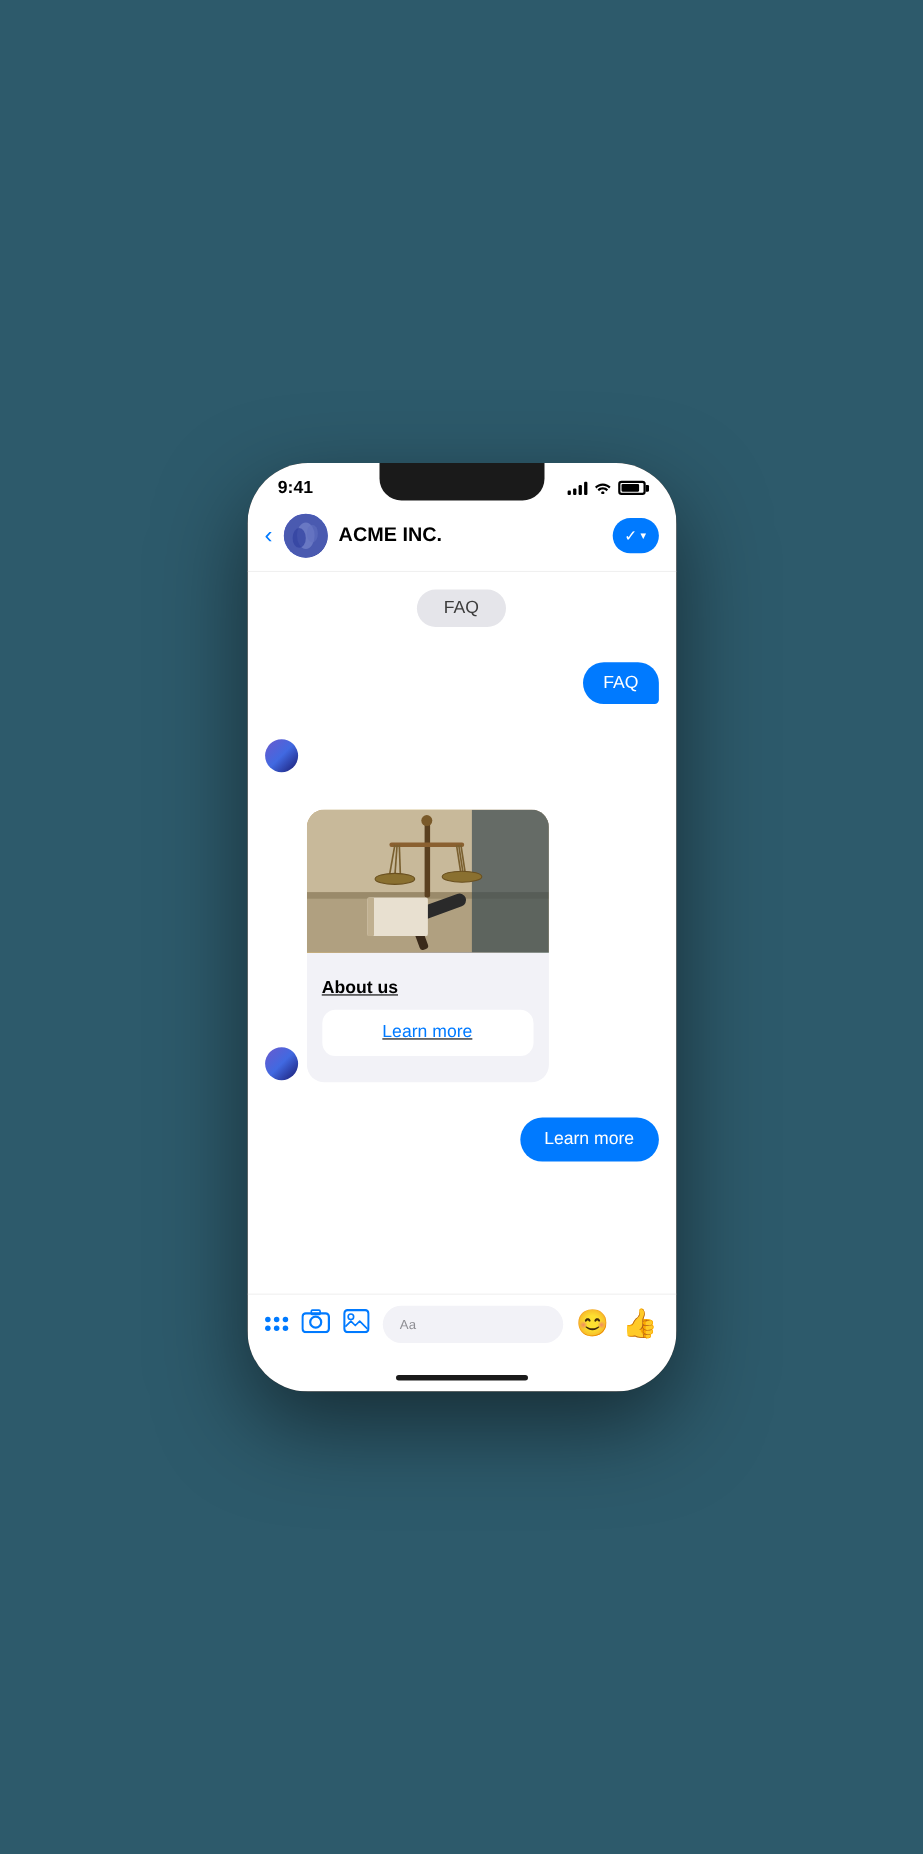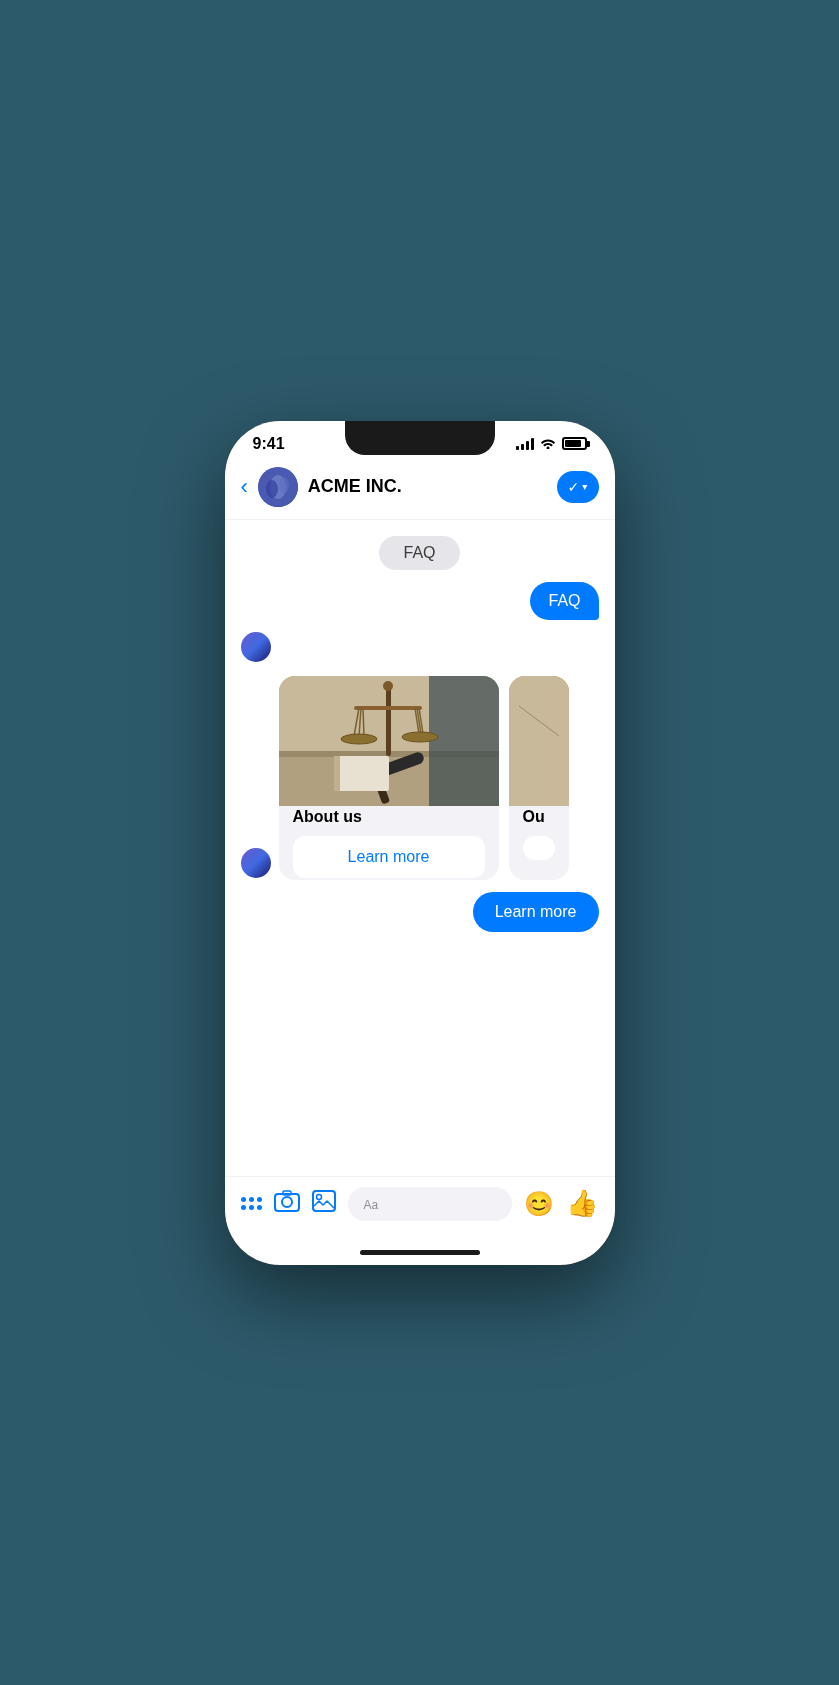--- a/index.html
+++ b/index.html
@@ -183,21 +183,21 @@
       color: #fff;
     }
 
     
     .chat-area {
       flex: 1;
       overflow-y: auto;
       padding: 12px 0;
       display: flex;
       flex-direction: column;
-      gap: 4px;
+      gap: 24px;
     }
 
     
     .faq-center {
       display: flex;
       justify-content: center;
       padding: 4px 16px;
     }
 
     .faq-pill {
@@ -292,21 +292,22 @@
       flex-shrink: 0;
     }
 
     .card-partial-image {
       width: 100%;
       height: 130px;
       background: linear-gradient(135deg, #c9a96e 0%, #b8860b 30%, #8b7355 60%, #f5f5f5 100%);
     }
 
     .card-body {
-      padding: 2px 14px;
+      padding: 24px 14px;
+      text-decoration: underline;
     }
 
     .card-title {
       font-size: 16px;
       font-weight: 700;
       color: #000;
       margin-bottom: 10px;
     }
 
     .learn-more-btn {
@@ -512,32 +513,20 @@
                 <rect x="55" y="80" width="55" height="35" fill="#e8e0d0" rx="2"></rect>
                 <rect x="55" y="80" width="6" height="35" fill="#c0b090" rx="1"></rect>
               </svg>
             </div>
             <div class="card-body">
               <div class="card-title">About us</div>
               <div class="learn-more-btn">Learn more</div>
             </div>
           </div>
 
-          <div class="card-partial">
-            <div class="card-partial-image">
-              <svg viewBox="0 0 60 130" xmlns="http://www.w3.org/2000/svg" width="60" height="130">
-                <rect width="60" height="130" fill="#c8b99a"></rect>
-                <line x1="10" y1="30" x2="50" y2="60" stroke="#9a8a6a" stroke-width="1"></line>
-              </svg>
-            </div>
-            <div class="card-body">
-              <div class="card-title">Ou</div>
-              <div class="learn-more-btn"></div>
-            </div>
-          </div>
         </div>
       </div>
 
       <div class="bubble-right">
         <div class="learn-more-user">Learn more</div>
       </div>
 
 
     </div>
 

